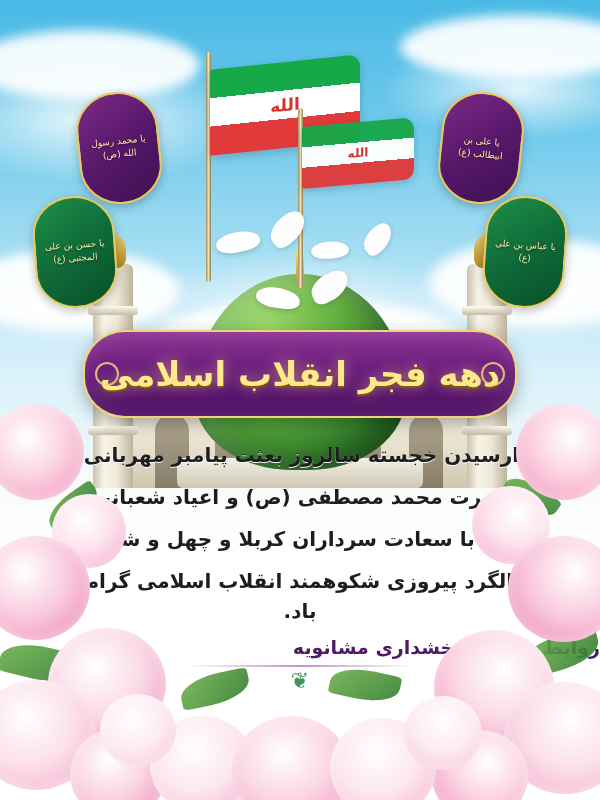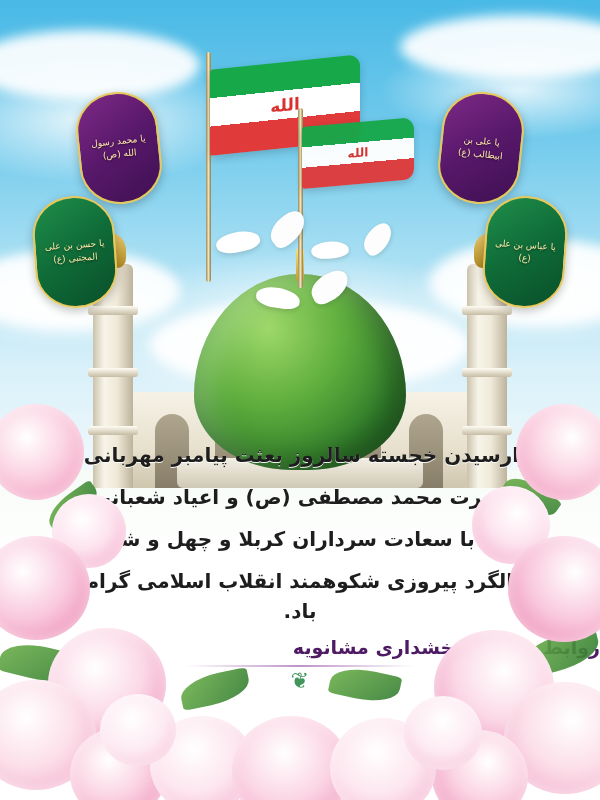--- a/index.html
+++ b/index.html
@@ -382,20 +382,25 @@
   <div class="medallion" style="right:78px; top:92px; transform:rotate(6deg);">
     <span>یا علی بن ابیطالب (ع)</span>
   </div>
   <div class="medallion green" style="left:34px; top:196px; transform:rotate(-4deg);">
     <span>یا حسن بن علی المجتبی (ع)</span>
   </div>
   <div class="medallion green" style="right:34px; top:196px; transform:rotate(4deg);">
     <span>یا عباس بن علی (ع)</span>
   </div>
 
+  <div class="banner">
+    <div class="side-orn l"></div>
+    <div class="title-text">دهه فجر انقلاب اسلامی</div>
+    <div class="side-orn r"></div>
+  </div>
 
   <div class="message">
     <p>فرارسیدن خجسته سالروز بعثت پیامبر مهربانی ها</p>
     <p>حضرت محمد مصطفی (ص) و اعیاد شعبانیه،</p>
     <p>ولادت با سعادت سرداران کربلا و چهل و ششمین</p>
     <p>سالگرد پیروزی شکوهمند انقلاب اسلامی گرامی باد.</p>
   </div>
 
   <div class="signature">
     <span class="sig-text">روابط عمومی بخشداری مشانویه</span>

